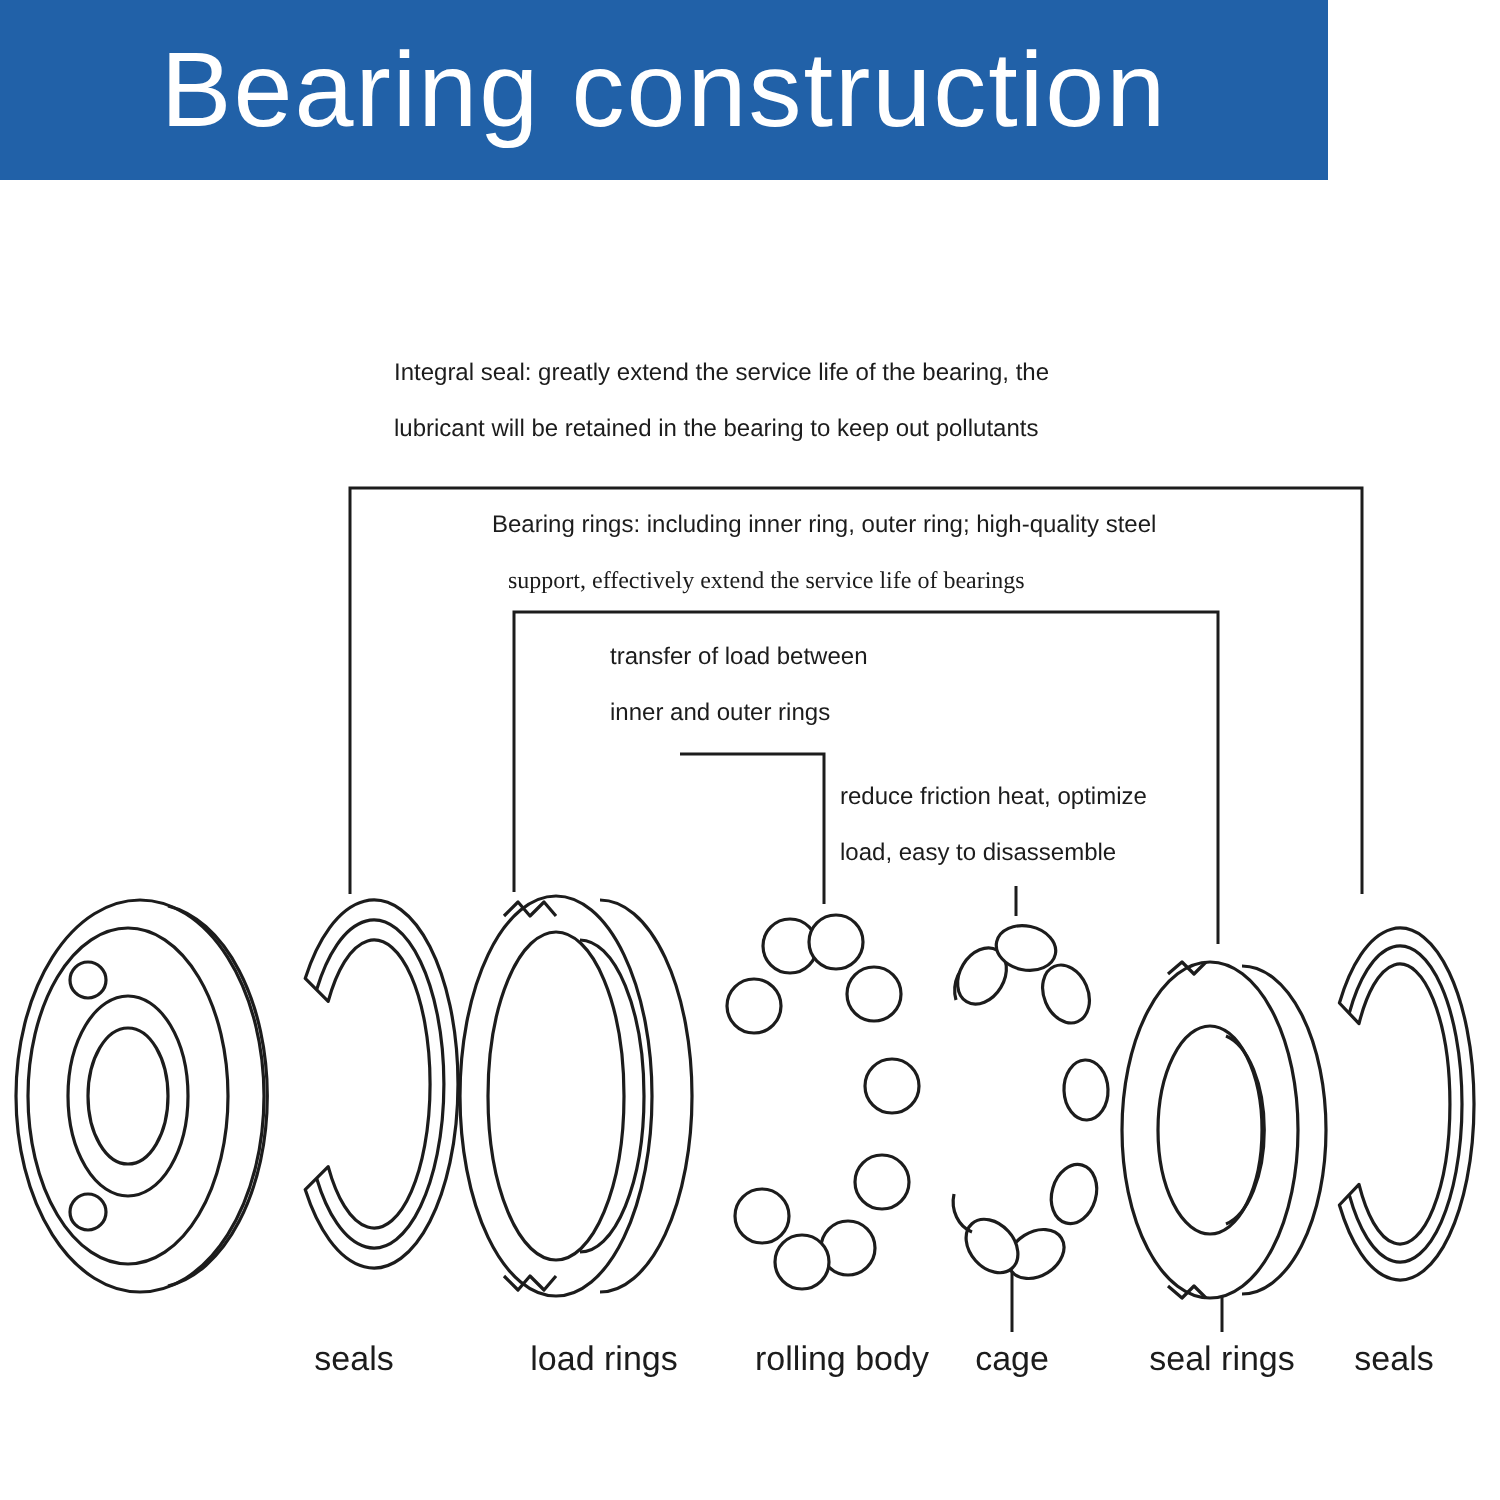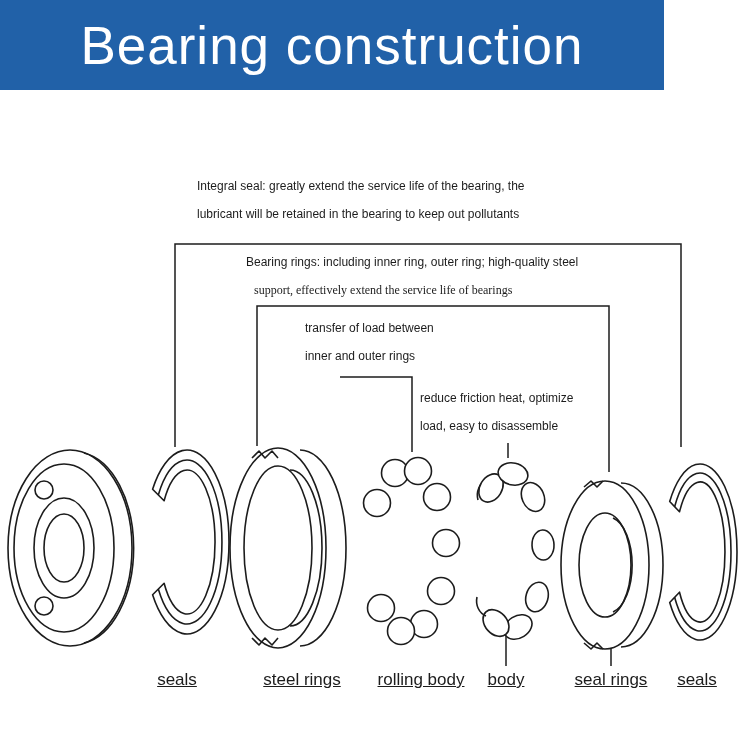--- a/index.html
+++ b/index.html
@@ -20,21 +20,21 @@
   .ann-rings{left:207px;top:248px;margin-left:39px;}
   .ann-rings .l2{padding-left:8px;font-family:Liberation Serif, serif;}
   .ann-transfer{left:305px;top:314px;}
   .ann-friction{left:420px;top:384px;}
   .art{position:absolute;left:0;top:0;width:750px;height:750px;}
   .art .leaders polyline,.art .leaders line{fill:none;stroke:#1c1c1c;stroke-width:1.5;}
   .art .part ellipse,.art .part circle,.art .part path,.art .part polyline{
     fill:none;stroke:#1c1c1c;stroke-width:1.6;stroke-linejoin:round;
   }
   .art .part .fillw{fill:#ffffff;}
-  .plabel{position:absolute;font-size:17px;transform:translateX(-50%);white-space:nowrap;top:670px;text-decoration:underline;}
+  .plabel{position:absolute;font-size:17px;transform:translateX(-50%);white-space:nowrap;top:670px;}
 </style>
 </head>
 <body>
 
 <div class="page">
 
   <header class="banner">
     <h1>Bearing construction</h1>
   </header>
 
@@ -129,19 +129,19 @@
     </g>
 
     <g class="part">
       <path class="fillw" d="M 669.7 501.5 A 37 88 0 1 1 669.7 602.5 L 679.5 592.2 A 25 70 0 1 0 679.5 511.8 Z"></path>
       <path d="M 674.6 506.7 A 31 79 0 1 1 674.6 597.3"></path>
     </g>
 
   </svg>
 
   <div class="plabel" style="left:177px">seals</div>
-  <div class="plabel" style="left:302px">steel rings</div>
+  <div class="plabel" style="left:302px">load rings</div>
   <div class="plabel" style="left:421px">rolling body</div>
-  <div class="plabel" style="left:506px">body</div>
+  <div class="plabel" style="left:506px">cage</div>
   <div class="plabel" style="left:611px">seal rings</div>
   <div class="plabel" style="left:697px">seals</div>
 
 </div>
 
 </body></html>

